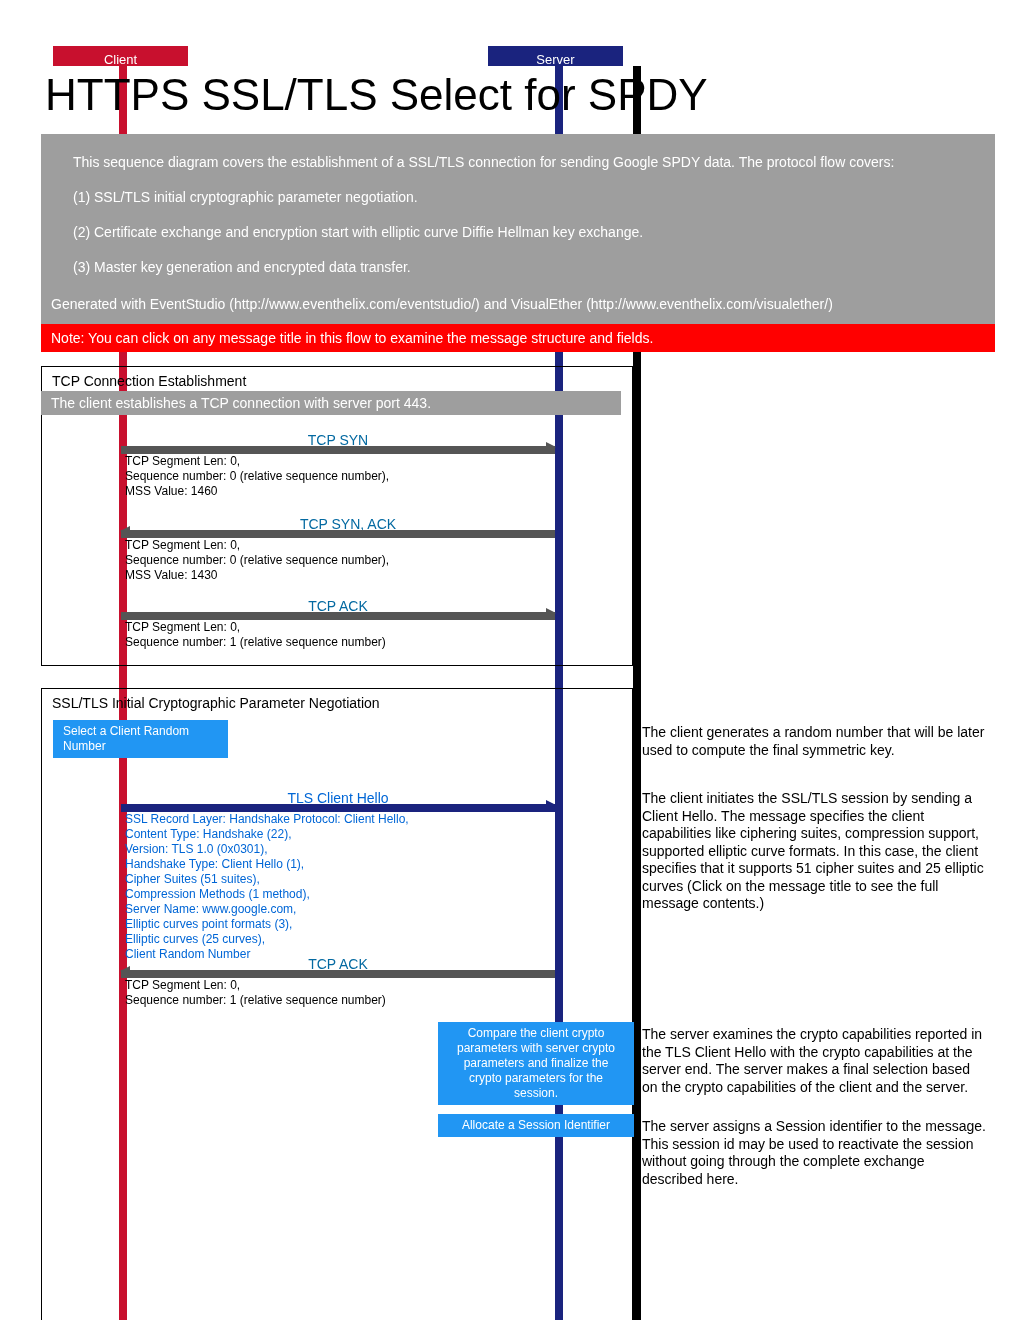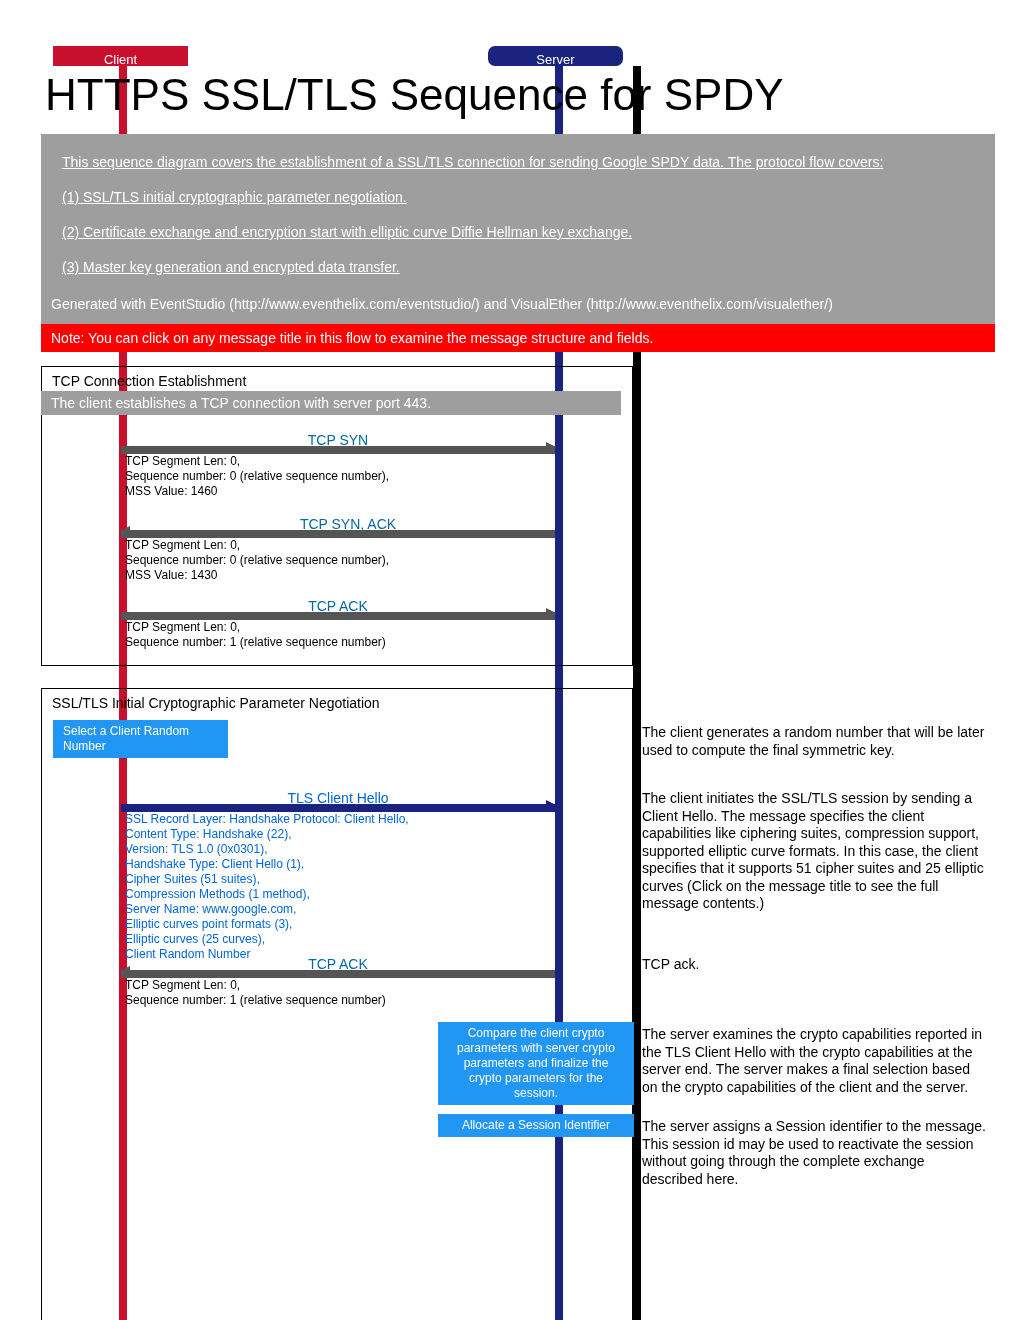--- a/index.html
+++ b/index.html
@@ -26,21 +26,20 @@
   }
   .client-label {
     left: 45px;
     width: 135px;
     background: #c8102e;
   }
   .server-label {
     left: 480px;
     width: 135px;
     background: #1a237e;
-    border-radius: 7px;
   }
   .lifeline {
     position: absolute;
     top: 58px;
     width: 2px;
     height: 1262px;
   }
   .lifeline.client { left: 111px; background: #c8102e; }
   .lifeline.server { left: 547px; background: #1a237e; }
   .lifeline.right  { left: 625px; background: #000; }
@@ -57,21 +56,21 @@
     position: absolute;
     left: 33px;
     top: 126px;
     width: 954px;
     background: #9e9e9e;
     color: #fff;
     font-size: 14px;
     padding: 8px 10px 10px 10px;
     line-height: 1.5;
   }
-  .desc-block p { margin: 6px 7px; text-decoration: underline; }
+  .desc-block p { margin: 6px 18px; }
   .gen-block {
     position: absolute;
     left: 33px;
     top: 282px;
     width: 954px;
     background: #9e9e9e;
     color: #fff;
     font-size: 14px;
     padding: 6px 10px;
   }
@@ -172,21 +171,21 @@
 
 <div class="canvas">
 
   <div class="client-label">Client</div>
   <div class="server-label">Server</div>
 
   <div class="lifeline client"></div>
   <div class="lifeline server"></div>
   <div class="lifeline right"></div>
 
-  <div class="main-title">HTTPS SSL/TLS Sequence for SPDY</div>
+  <div class="main-title">HTTPS SSL/TLS Select for SPDY</div>
 
   <div class="desc-block">
     <p>This sequence diagram covers the establishment of a SSL/TLS connection for sending Google SPDY data. The protocol flow covers:</p>
     <p>(1) SSL/TLS initial cryptographic parameter negotiation.</p>
     <p>(2) Certificate exchange and encryption start with elliptic curve Diffie Hellman key exchange.</p>
     <p>(3) Master key generation and encrypted data transfer.</p>
     <p>(4) SSL/TLS session release.</p>
   </div>
   <div class="gen-block">Generated with EventStudio (http://www.eventhelix.com/eventstudio/) and  VisualEther (http://www.eventhelix.com/visualether/)</div>
   <div class="note-bar">Note: You can click on any message title in this flow to examine the message structure and fields.</div>
@@ -231,21 +230,20 @@
 Server Name: www.google.com,
 Elliptic curves point formats (3),
 Elliptic curves (25 curves),
 Client Random Number</div>
   <div class="side-note" style="top:778px;">The client initiates the SSL/TLS session by sending a Client Hello. The message specifies the client capabilities like ciphering suites, compression support, supported elliptic curve formats. In this case, the client specifies that it supports 51 cipher suites and 25 elliptic curves (Click on the message title to see the full message contents.)</div>
 
   <div class="msg-label" style="top:944px;">TCP ACK</div>
   <div class="arrow left" style="top:962px;"></div>
   <div class="detail" style="top:966px; white-space:pre-line;">TCP Segment Len: 0,
 Sequence number: 1 (relative sequence number)</div>
-  <div class="side-note" style="top:944px;">TCP ack.</div>
 
   <div class="action-box" style="left:430px; top:1014px; width:196px;">Compare the client crypto parameters with server crypto parameters and finalize the crypto parameters for the session.</div>
   <div class="side-note" style="top:1014px;">The server examines the crypto capabilities reported in the TLS Client Hello with the crypto capabilities at the server end. The server makes a final selection based on the crypto capabilities of the client and the server.</div>
 
   <div class="action-box" style="left:430px; top:1106px; width:196px;">Allocate a Session Identifier</div>
   <div class="side-note" style="top:1106px;">The server assigns a Session identifier to the message. This session id may be used to reactivate the session without going through the complete exchange described here.</div>
 
 </div>
 
 </body></html>

